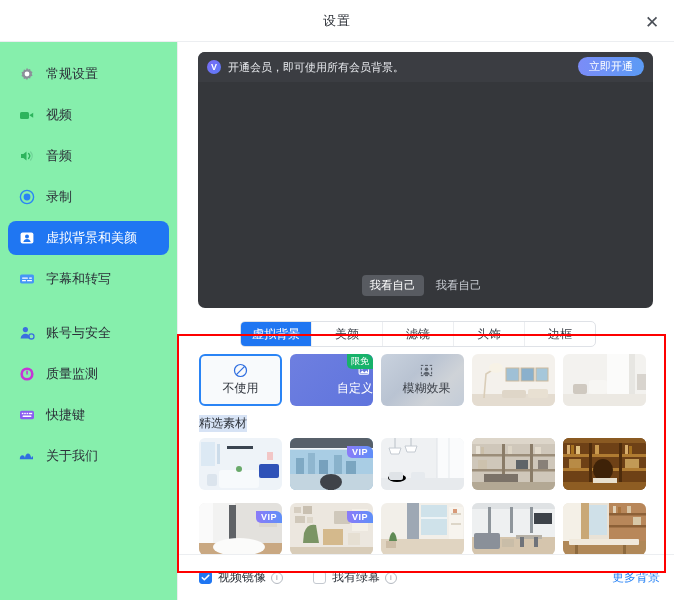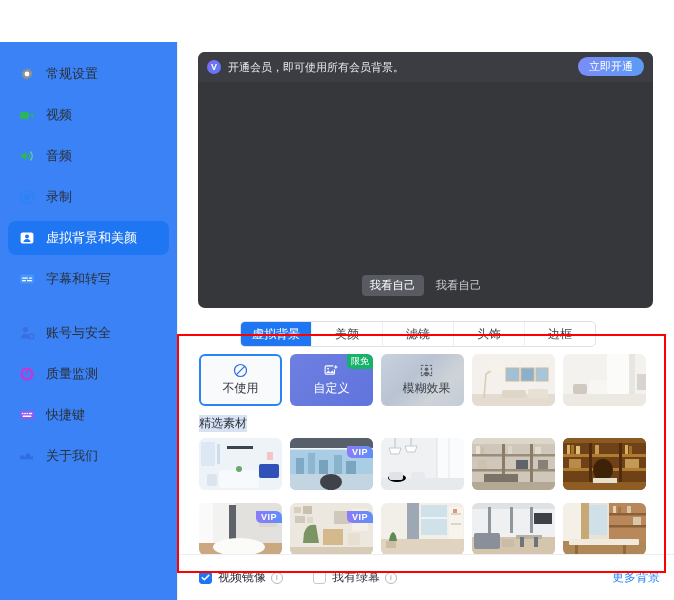--- a/index.html
+++ b/index.html
@@ -24,21 +24,21 @@
   .close-btn {
     position:absolute; right:10px; top:10px; width:24px; height:24px;
     display:flex; align-items:center; justify-content:center;
     font-size:17px; color:#4a4f57; cursor:pointer; border-radius:4px;
     line-height:1;
   }
 
   
   .sidebar {
     position:absolute; left:0; top:42px; width:178px; height:558px;
-    background:#3b82f6; border-right:1px solid #eceef1; padding-top:12px;
+    background:#86efac; border-right:1px solid #eceef1; padding-top:12px;
   }
   .nav-item {
     position:relative; display:flex; align-items:center;
     height:34px; margin:3px 8px; padding-left:10px;
     border-radius:8px; cursor:pointer;
   }
   .nav-item + .nav-item { margin-top:7px; }
   .nav-item.active { background:#1f76f2; }
   .nav-ico {
     width:17px; height:17px; margin-right:11px;
@@ -114,21 +114,21 @@
     overflow:hidden; cursor:pointer; flex:0 0 83px;
   }
   .card.none {
     background:#f8fafc; border:2px solid #2a84f5;
     display:flex; flex-direction:column; align-items:center; justify-content:center;
   }
   .card.none .lbl { font-size:12px; color:#2f343c; margin-top:2px; }
   .ico-ban { width:15px; height:15px; }
   .card.custom {
     background:linear-gradient(135deg,#6e7fe0,#5f74dd);
-    display:flex; flex-direction:column; align-items:center; justify-content:center;
+    display:flex; flex-direction:column; align-items:flex-end; justify-content:center;
   }
   .card.custom .lbl { font-size:12px; color:#ffffff; margin-top:2px; }
   .badge-free {
     position:absolute; right:0; top:0; background:#17b26a; color:#fff;
     font-size:9px; padding:1px 4px; border-bottom-left-radius:5px;
     border-top-right-radius:6px;
   }
   .card.blur {
     background:linear-gradient(135deg,#c9d2de 0%,#b9c3d2 40%,#cfd3d8 70%,#c3ccd8 100%);
     display:flex; flex-direction:column; align-items:center; justify-content:center;padding-left:8px;
@@ -173,20 +173,24 @@
   .annot {
     position:absolute; left:177px; top:334px; width:489px; height:239px;
     border:2px solid #fe0000; pointer-events:none; z-index:50;
   }
 </style>
 </head>
 <body>
 
 <div class="window">
 
+  <div class="titlebar">
+    <div class="titlebar-title">设置</div>
+    <div class="close-btn">✕</div>
+  </div>
 
   <div class="sidebar">
 
     <div class="nav-item">
       <span class="nav-ico">
         <svg width="16" height="16" viewBox="0 0 16 16">
             <path fill="#8b9099" d="M8 0l1.1 1.7 2-.4.5 2 1.9.8-.8 1.9.8 1.9-1.9.8-.5 2-2-.4L8 12.4 6.9 10.7l-2 .4-.5-2L2.5 8.3l.8-1.9-.8-1.9 1.9-.8.5-2 2 .4z" transform="translate(0,1.8)"></path>
             <circle cx="8" cy="8" r="2.4" fill="#fff"></circle>
           </svg>
       </span>

